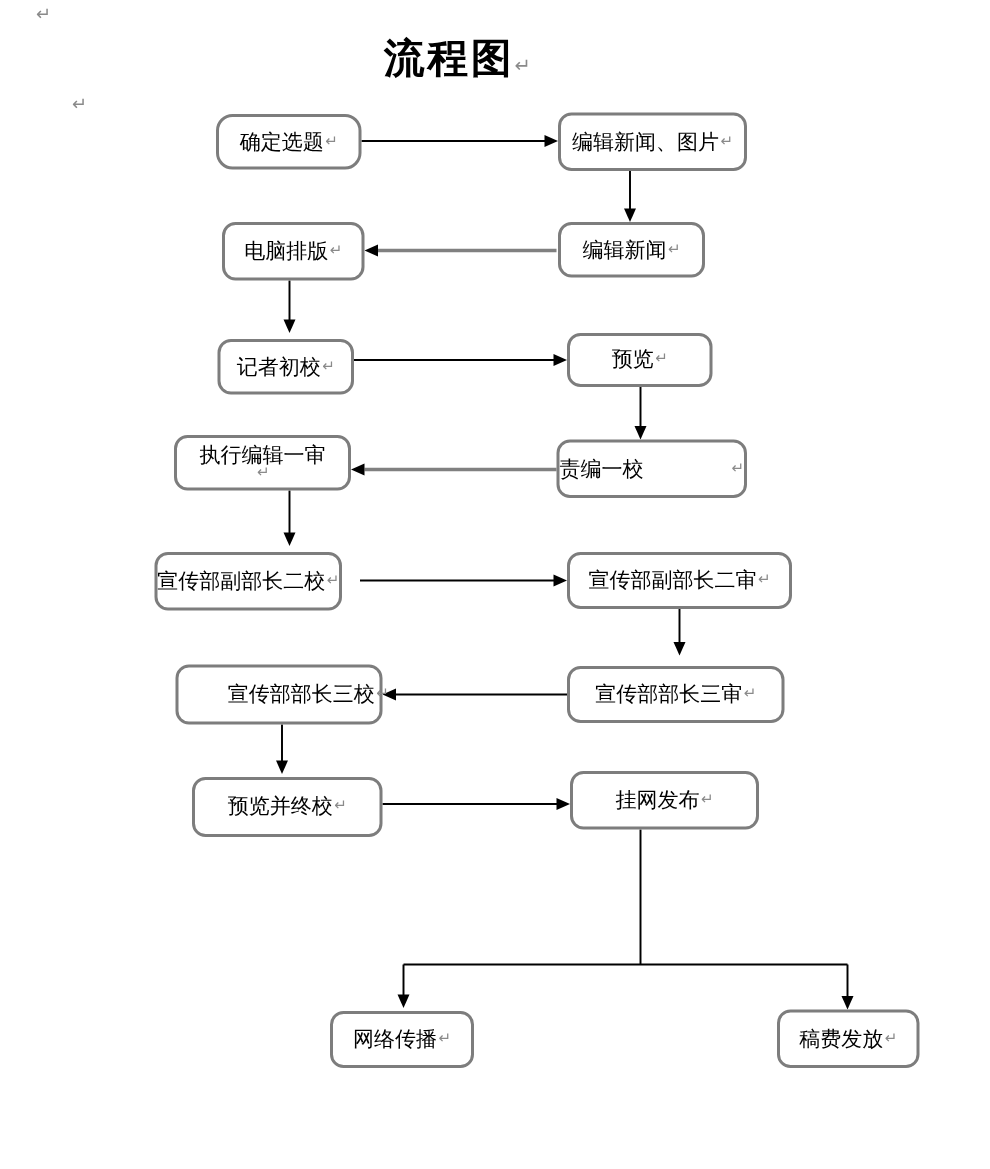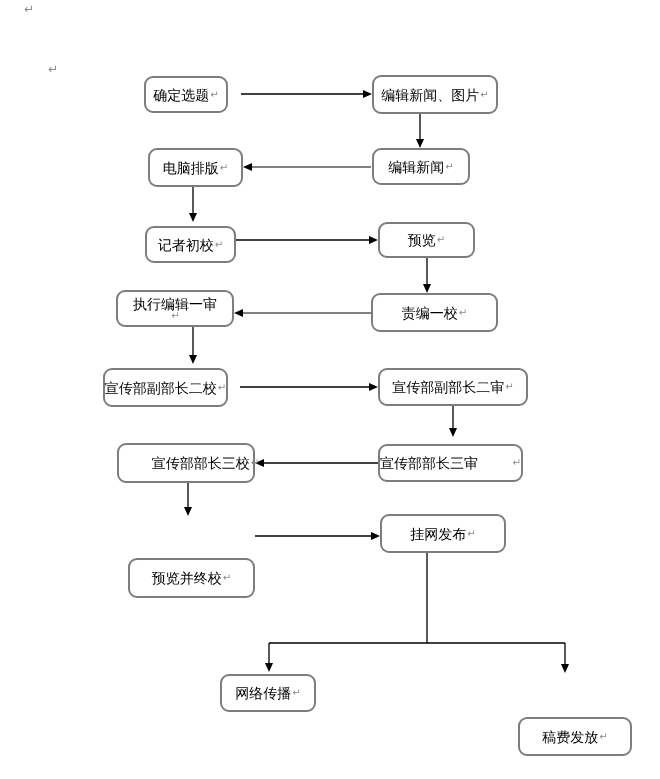--- a/index.html
+++ b/index.html
@@ -85,23 +85,24 @@
       <polyline points="255,536 372,536" fill="none" stroke="#000000" stroke-width="1.3"></polyline>
       <polygon points="380,536 371,532 371,540" fill="#000000"></polygon>
       <polyline points="427,553 427,643" fill="none" stroke="#000000" stroke-width="1.3"></polyline>
       <polyline points="269,643 565,643" fill="none" stroke="#000000" stroke-width="1.3"></polyline>
       <polyline points="269,643 269,665" fill="none" stroke="#000000" stroke-width="1.3"></polyline>
       <polygon points="269,672 265,663 273,663" fill="#000000"></polygon>
       <polyline points="565,643 565,666" fill="none" stroke="#000000" stroke-width="1.3"></polyline>
       <polygon points="565,673 561,664 569,664" fill="#000000"></polygon>
     </svg>
 
+  <div class="doc-title"><span>流程图</span><span class="pmark">↵</span></div>
 
   <div id="nodes-layer">
-      <div class="flow-node" style="left: 144px; top: 76px; width: 84px; height: 37px; border-color: rgb(125, 125, 125);">
+      <div class="flow-node" style="left: 144px; top: 76px; width: 97px; height: 37px; border-color: rgb(125, 125, 125); border-radius: 11px;">
         <span>确定选题</span>
         <span class="pmark">↵</span>
       </div>
       <div class="flow-node" style="left: 372px; top: 75px; width: 126px; height: 39px; border-color: rgb(125, 125, 125);">
         <span>编辑新闻、图片</span>
         <span class="pmark">↵</span>
       </div>
       <div class="flow-node" style="left: 148px; top: 148px; width: 95px; height: 39px; border-color: rgb(125, 125, 125);">
         <span>电脑排版</span>
         <span class="pmark">↵</span>
@@ -115,53 +116,53 @@
         <span class="pmark">↵</span>
       </div>
       <div class="flow-node" style="left: 378px; top: 222px; width: 97px; height: 36px; border-color: rgb(125, 125, 125);">
         <span>预览</span>
         <span class="pmark">↵</span>
       </div>
       <div class="flow-node" style="left: 116px; top: 290px; width: 118px; height: 37px; border-color: rgb(125, 125, 125); flex-direction: column;">
         <span>执行编辑一审</span>
         <span class="pmark">↵</span>
       </div>
-      <div class="flow-node" style="left: 371px; top: 293px; width: 127px; height: 39px; border-color: rgb(125, 125, 125);">
+      <div class="flow-node" style="left: 371px; top: 293px; width: 127px; height: 39px; border-color: rgb(125, 125, 125); justify-content: space-between;">
         <span>责编一校</span>
         <span class="pmark">↵</span>
       </div>
       <div class="flow-node" style="left: 103px; top: 368px; width: 125px; height: 39px; border-color: rgb(125, 125, 125);">
         <span>宣传部副部长二校</span>
         <span class="pmark">↵</span>
       </div>
       <div class="flow-node" style="left: 378px; top: 368px; width: 150px; height: 38px; border-color: rgb(125, 125, 125); align-items: center;">
         <span>宣传部副部长二审</span>
         <span class="pmark">↵</span>
       </div>
       <div class="flow-node" style="left: 117px; top: 443px; width: 138px; height: 40px; border-color: rgb(125, 125, 125); padding-left: 39px;">
         <span>宣传部部长三校</span>
         <span class="pmark">↵</span>
       </div>
-      <div class="flow-node" style="left: 378px; top: 444px; width: 145px; height: 38px; border-color: rgb(125, 125, 125); justify-content: space-between;">
+      <div class="flow-node" style="left: 378px; top: 444px; width: 145px; height: 38px; border-color: rgb(125, 125, 125);">
         <span>宣传部部长三审</span>
         <span class="pmark">↵</span>
       </div>
-      <div class="flow-node" style="left: 128px; top: 518px; width: 127px; height: 40px; border-color: rgb(125, 125, 125); margin-top: 40px;">
+      <div class="flow-node" style="left: 128px; top: 518px; width: 127px; height: 40px; border-color: rgb(125, 125, 125);">
         <span>预览并终校</span>
         <span class="pmark">↵</span>
       </div>
       <div class="flow-node" style="left: 380px; top: 514px; width: 126px; height: 39px; border-color: rgb(125, 125, 125);">
         <span>挂网发布</span>
         <span class="pmark">↵</span>
       </div>
       <div class="flow-node" style="left: 220px; top: 674px; width: 96px; height: 38px; border-color: rgb(125, 125, 125);">
         <span>网络传播</span>
         <span class="pmark">↵</span>
       </div>
-      <div class="flow-node" style="left: 518px; top: 673px; width: 114px; height: 39px; border-color: rgb(125, 125, 125); margin-top: 44px;">
+      <div class="flow-node" style="left: 518px; top: 673px; width: 95px; height: 39px; border-color: rgb(125, 125, 125);">
         <span>稿费发放</span>
         <span class="pmark">↵</span>
       </div>
     </div>
   <div id="marks-layer">
       <span class="stray-mark" style="left: 24px; top: 2px;">↵</span>
       <span class="stray-mark" style="left: 48px; top: 62px;">↵</span>
     </div>
 </div>
 

